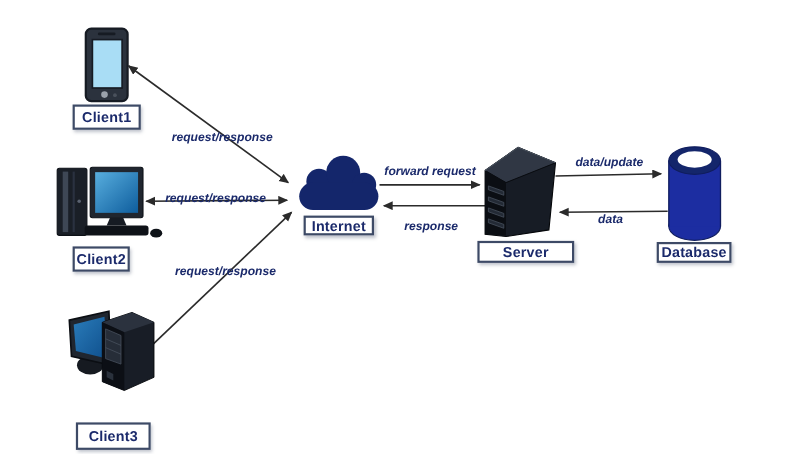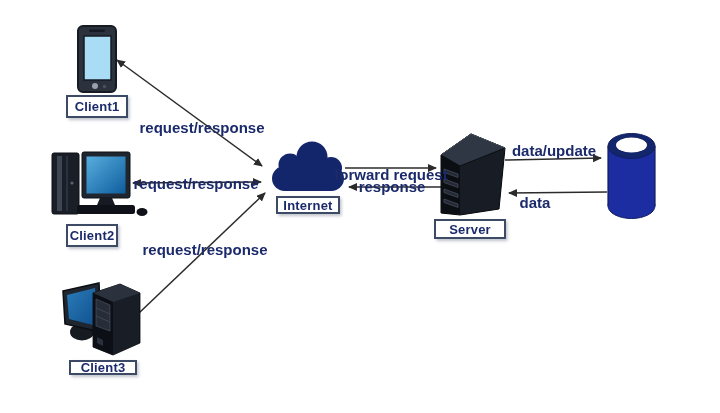--- a/index.html
+++ b/index.html
@@ -10,21 +10,21 @@
   .layer{position:absolute;left:0;top:0;}
   .nbox{
     position:absolute;background:#ffffff;border:2px solid #3d4a66;
     color:#1b2a6b;font-weight:bold;font-size:13px;line-height:1;
     display:flex;align-items:center;justify-content:center;
     box-shadow:1.5px 2px 3px rgba(110,120,140,.45);letter-spacing:.2px;
     box-sizing:border-box;
   }
   .elabel{
     position:absolute;transform:translateX(-50%);
-    color:#1b2a6b;font-weight:bold;font-size:15px;white-space:nowrap;
+    color:#1b2a6b;font-weight:bold;font-size:11px;white-space:nowrap;font-style:italic;
   }
 </style>
 </head>
 <body>
 
 <div class="canvas">
 
   <svg class="layer" width="720" height="413" viewBox="0 0 720 413">
     <defs>
       <marker id="ah" markerWidth="10" markerHeight="9" refX="8" refY="4" orient="auto" markerUnits="userSpaceOnUse">
@@ -109,25 +109,26 @@
       <rect x="608" y="146" width="47" height="60" fill="#1c2da1"></rect>
       <line x1="608" y1="146" x2="608" y2="206" stroke="#101d5e" stroke-width="1.2"></line>
       <line x1="655" y1="146" x2="655" y2="206" stroke="#101d5e" stroke-width="1.2"></line>
       <ellipse cx="631.5" cy="146" rx="23.5" ry="12.5" fill="#14266b" stroke="#101d5e"></ellipse>
       <ellipse cx="631.5" cy="145" rx="15.5" ry="7.5" fill="#ffffff"></ellipse>
     </g>
   </svg>
 
   <div class="nbox" style="left:66px;top:95px;width:62px;height:23px">Client1</div>
   <div class="nbox" style="left:66px;top:224px;width:52px;height:23px">Client2</div>
-  <div class="nbox" style="left:69px;top:360px;width:68px;height:15px">Client3</div>
+  <div class="nbox" style="left:69px;top:384px;width:68px;height:25px">Client3</div>
   <div class="nbox" style="left:276px;top:196px;width:64px;height:18px">Internet</div>
-  <div class="nbox" style="left:434px;top:219px;width:72px;height:20px">Server</div>
+  <div class="nbox" style="left:434px;top:219px;width:88px;height:20px">Server</div>
+  <div class="nbox" style="left:597px;top:220px;width:68px;height:19px">Database</div>
 
   <div class="elabel" style="left:202px;top:119px">request/response</div>
   <div class="elabel" style="left:196px;top:175px">request/response</div>
   <div class="elabel" style="left:205px;top:241px">request/response</div>
-  <div class="elabel" style="left:391px;top:166px">forward request</div>
-  <div class="elabel" style="left:392px;top:178px">response</div>
+  <div class="elabel" style="left:391px;top:150px">forward request</div>
+  <div class="elabel" style="left:392px;top:200px">response</div>
   <div class="elabel" style="left:554px;top:142px">data/update</div>
-  <div class="elabel" style="left:535px;top:194px">data</div>
+  <div class="elabel" style="left:555px;top:194px">data</div>
 
 </div>
 
 </body></html>

